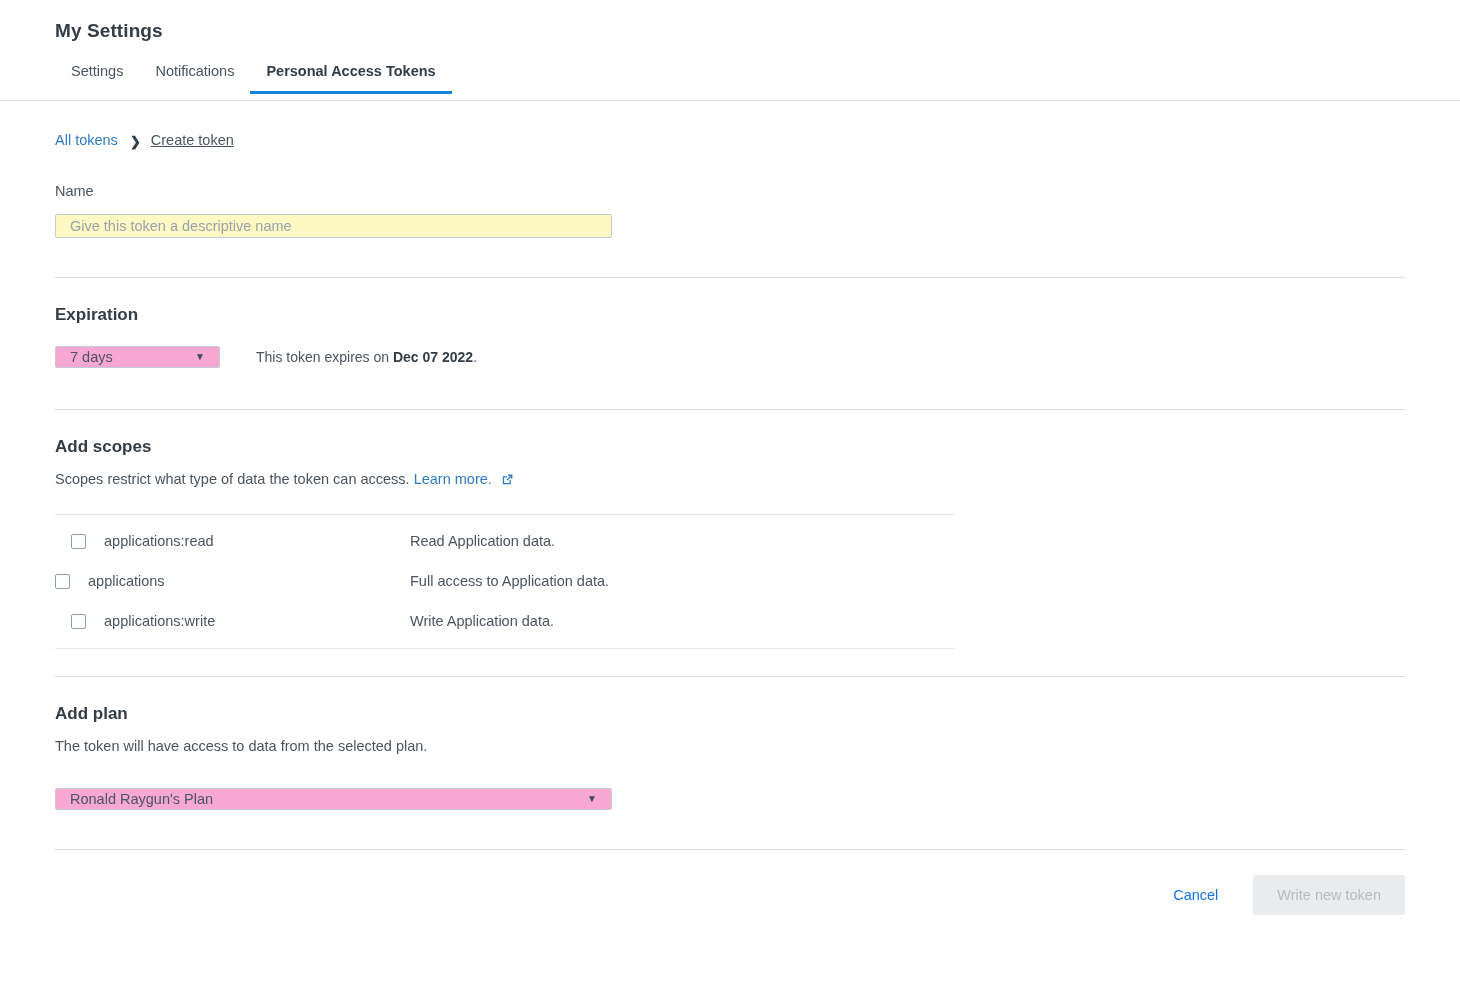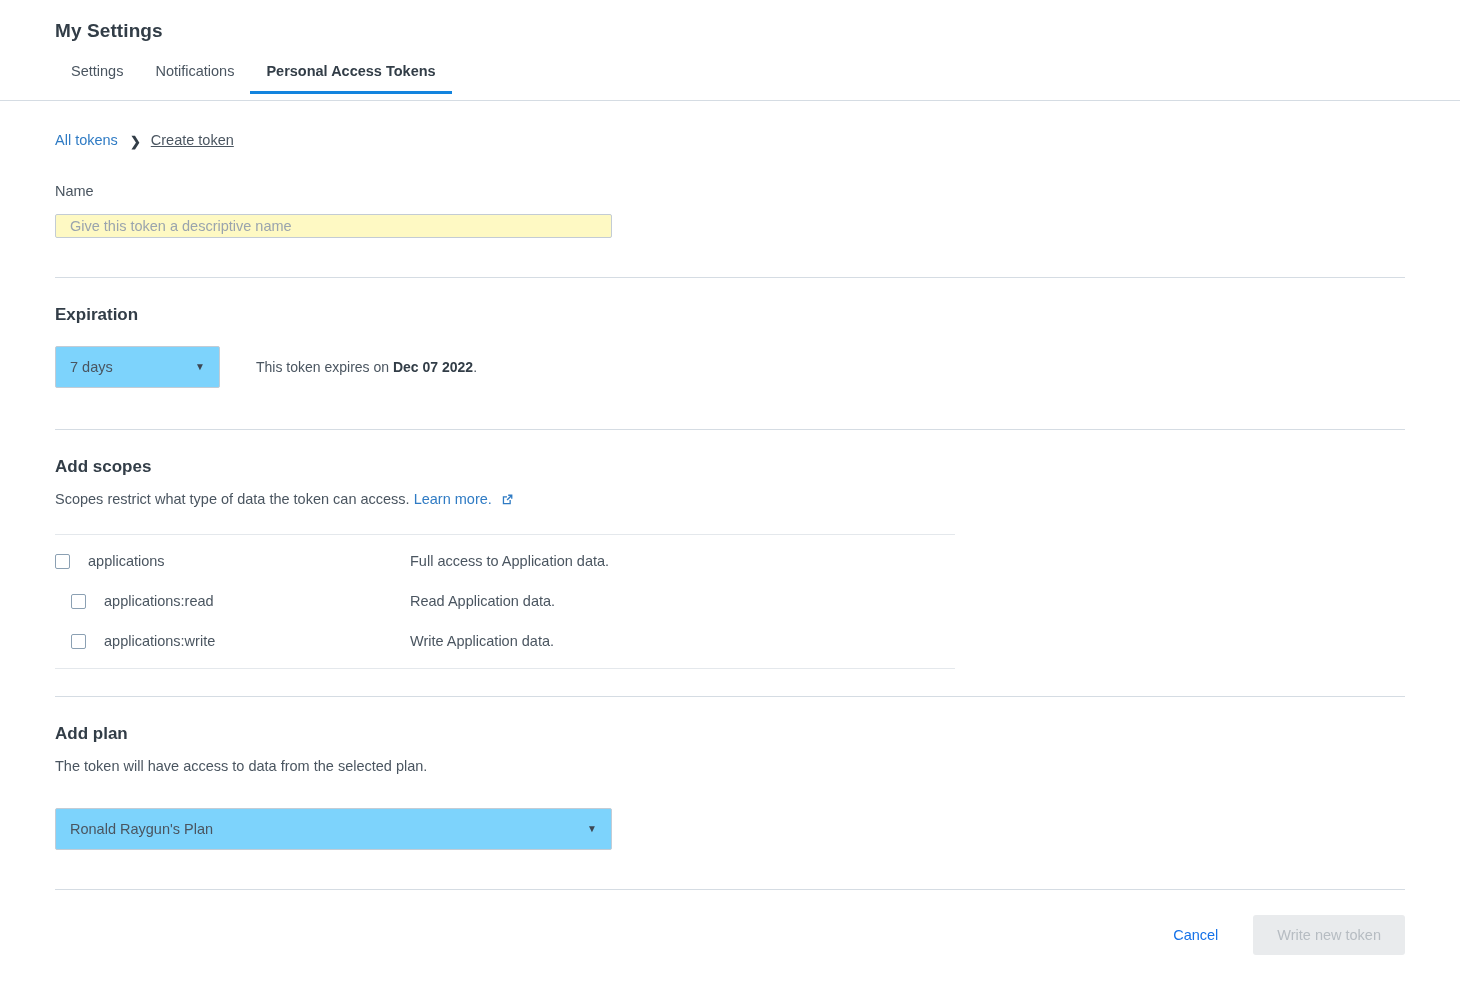--- a/index.html
+++ b/index.html
@@ -120,24 +120,24 @@
 
   
   .exp-row {
     display: flex;
     align-items: center;
     margin-top: 21px;
   }
   .select-box {
     position: relative;
     width: 165px;
-    height: 42px;
+    height: 22px;
     border: 1px solid #c3ccd5;
     border-radius: 2px;
-    background: #7dd3fc;
+    background: #f9a8d4;
     display: flex;
     align-items: center;
     padding: 0 14px;
     font-size: 14.5px;
     color: #4a5560;
     cursor: pointer;
   }
   .select-box.wide { width: 557px; }
   .caret {
     position: absolute;
@@ -280,32 +280,32 @@
     <span class="ext-icon">
       <svg width="11" height="11" viewBox="0 0 11 11" aria-hidden="true">
         <path d="M0.8 2.2 H5.0 V3.5 H2.1 V8.9 H7.5 V6.1 H8.8 V10.2 H0.8 Z" fill="#2f7bc4"></path>
         <path d="M6.2 0.6 H10.4 V4.8 H9.1 V2.9 L5.6 6.4 L4.6 5.4 L8.1 1.9 H6.2 Z" fill="#2f7bc4"></path>
       </svg>
     </span>
   </div>
 
   <div class="scopes">
     <div class="scope-row">
+      <div class="scope-name indent">
+        <span class="cbox"></span>
+        <span>applications:read</span>
+      </div>
+      <div class="scope-desc">Read Application data.</div>
+    </div>
+    <div class="scope-row">
       <div class="scope-name">
         <span class="cbox"></span>
         <span>applications</span>
       </div>
       <div class="scope-desc">Full access to Application data.</div>
-    </div>
-    <div class="scope-row">
-      <div class="scope-name indent">
-        <span class="cbox"></span>
-        <span>applications:read</span>
-      </div>
-      <div class="scope-desc">Read Application data.</div>
     </div>
     <div class="scope-row">
       <div class="scope-name indent">
         <span class="cbox"></span>
         <span>applications:write</span>
       </div>
       <div class="scope-desc">Write Application data.</div>
     </div>
   </div>
 

